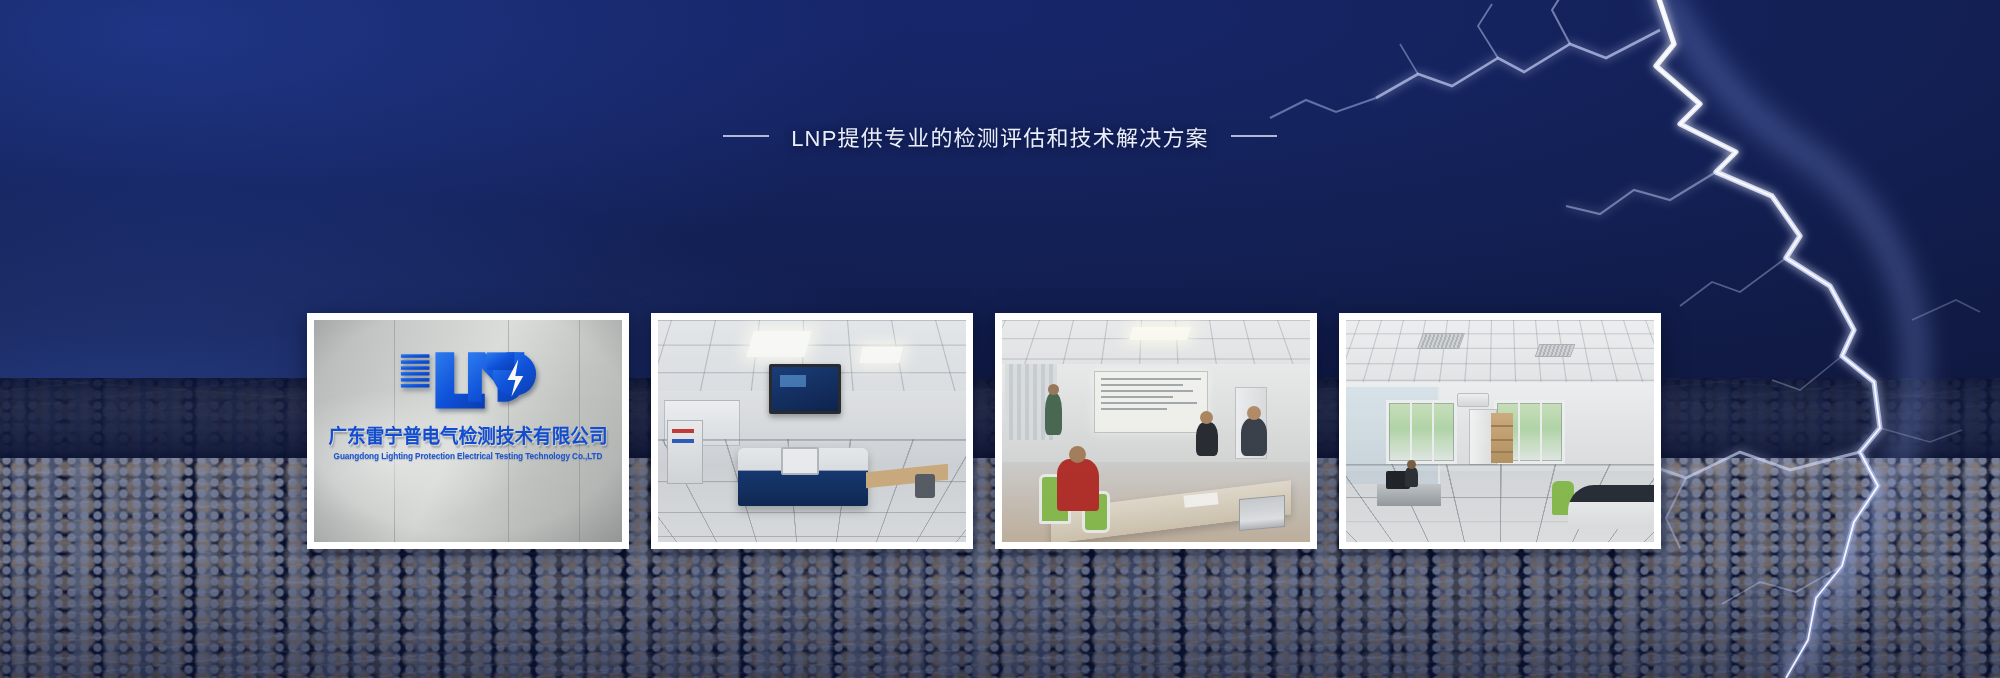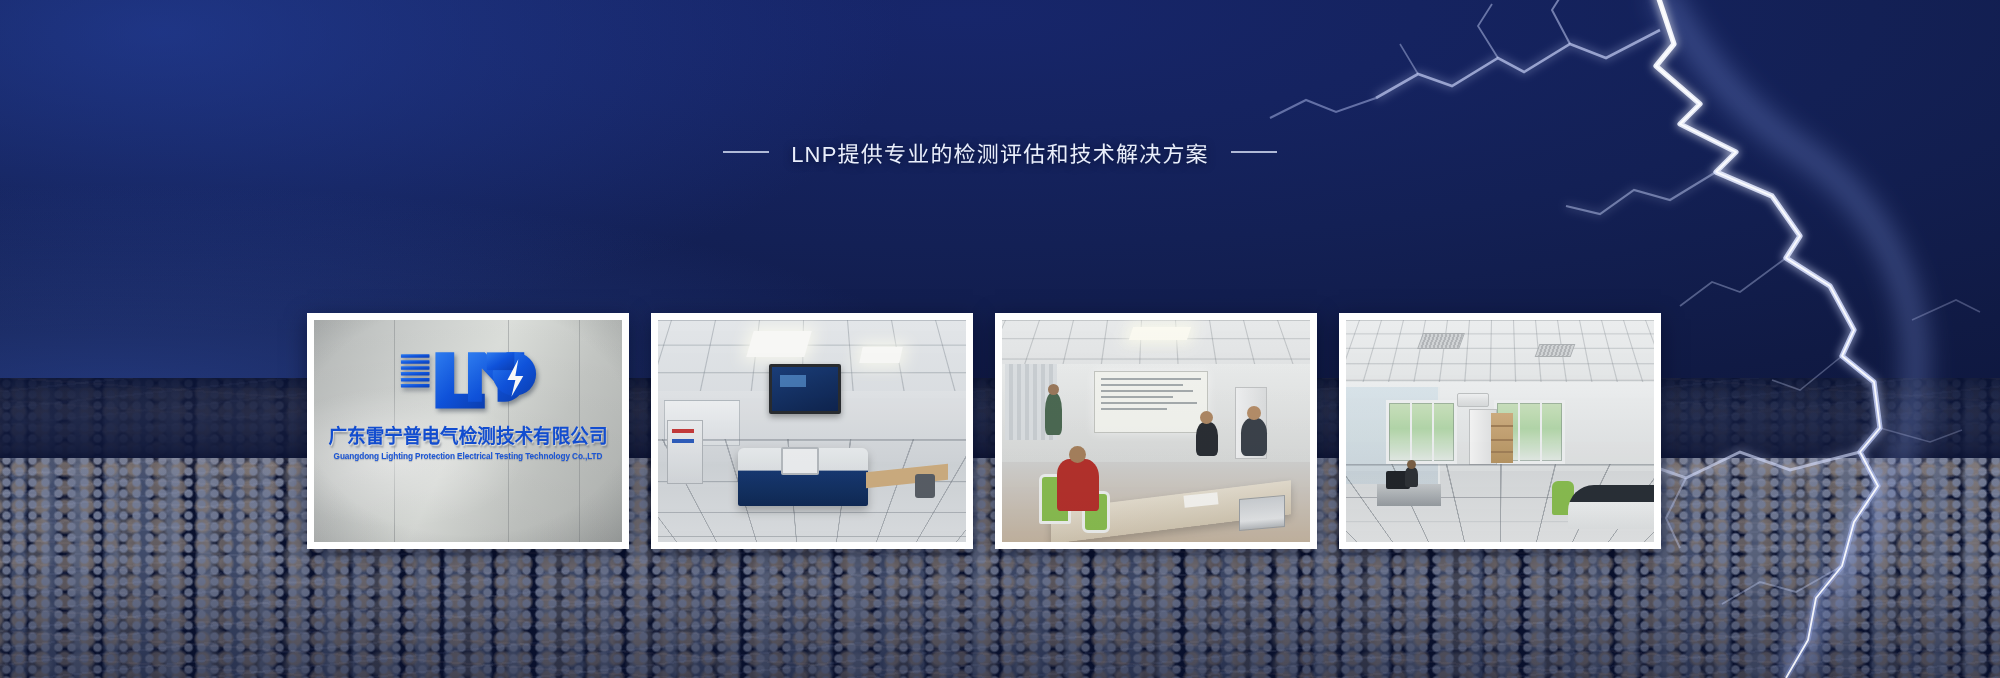--- a/index.html
+++ b/index.html
@@ -80,21 +80,21 @@
   .hero-title{
     margin:0;
     font-size:54px;
     line-height:1.18;
     font-weight:700;
     color:#ffffff;
     letter-spacing:2px;
     text-shadow:0 2px 14px rgba(5,12,40,.85), 0 0 3px rgba(10,20,60,.9);
   }
   .hero-sub-row{
-    margin-top:40px;
+    margin-top:24px;
     display:flex;
     align-items:center;
     justify-content:center;
     gap:22px;
   }
   .hero-rule{
     display:block;
     width:46px;height:2px;
     background:rgba(228,236,255,.75);
   }

